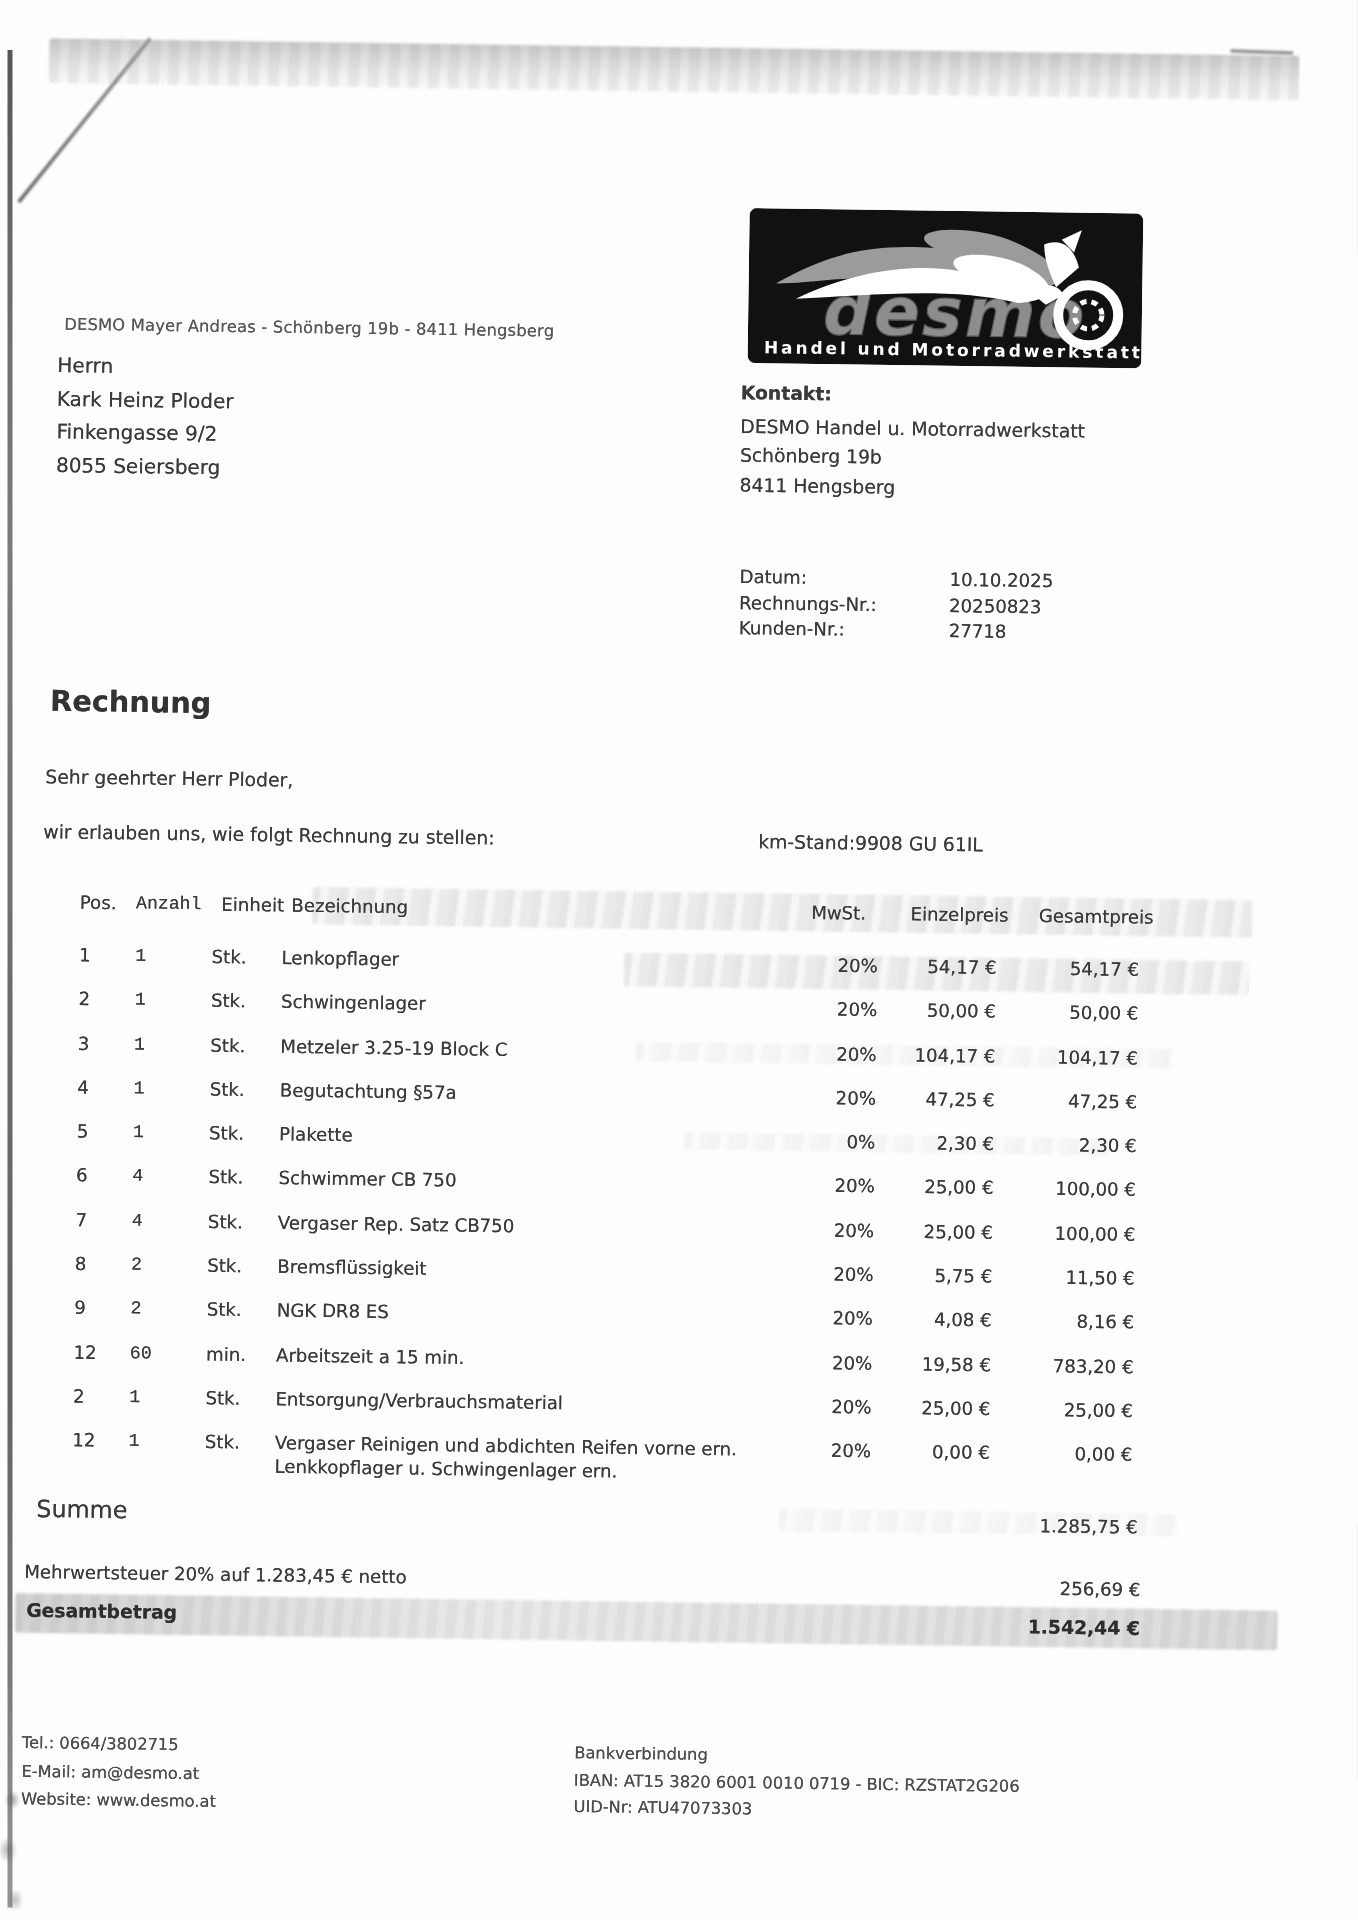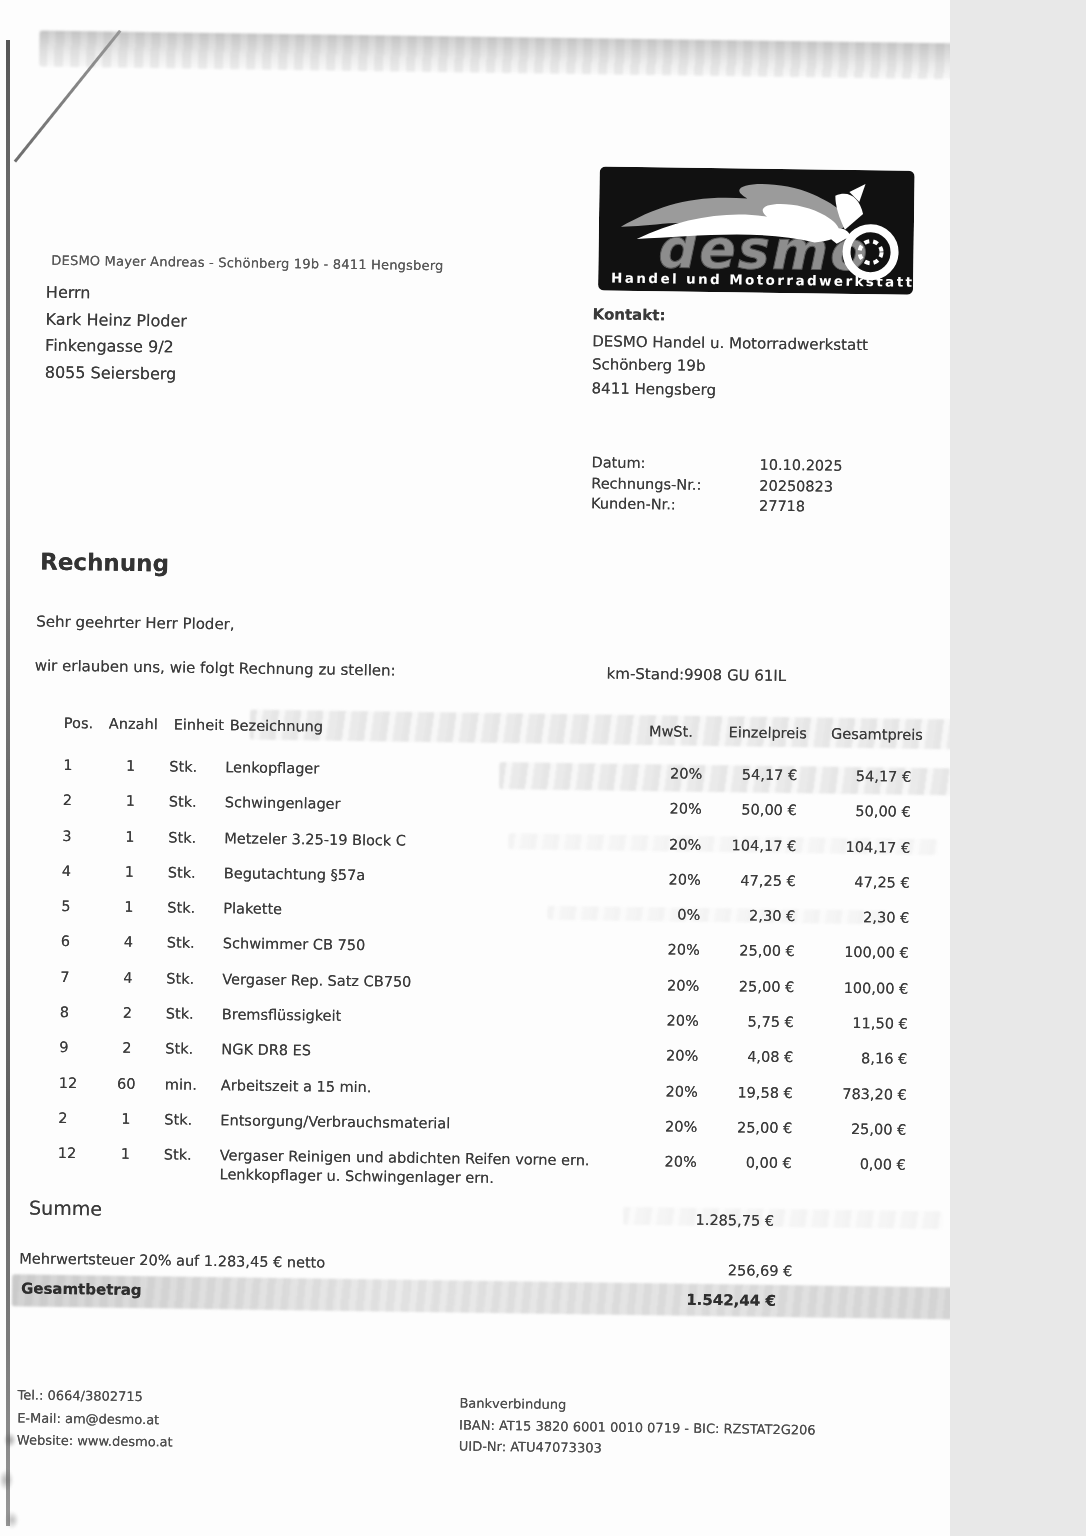--- a/index.html
+++ b/index.html
@@ -1,18 +1,18 @@
 <!DOCTYPE html>
 <html><head>
 <meta charset="utf-8">
 <style>
   html,body{margin:0;padding:0;background:#e8e8e8;}
   .page{
     position:relative;
-    width:950px;height:1536px;
+    width:1086px;height:1536px;
     background:#fdfdfd;
     overflow:hidden;
     font-family:"DejaVu Sans","Liberation Sans",sans-serif;
     color:#3a3a3a;
   }
   .sheet{position:absolute;inset:0;transform:rotate(0.8deg);transform-origin:0 0;}
   .t{text-shadow:0 0 0.5px rgba(60,60,60,0.85);}
   .abs{position:absolute;}
 
   
@@ -68,36 +68,36 @@
   .greeting{left:45px;top:612px;font-size:15px;}
   .intro{left:44px;top:656px;font-size:15px;}
   .km{left:616px;top:656px;font-size:15px;}
 
   
   .table{left:40px;top:712px;width:882px;font-size:14.5px;}
   .thead{display:flex;height:43px;align-items:flex-start;line-height:20px;}
   .trow{display:flex;height:35.3px;align-items:flex-start;line-height:19px;}
   .c{display:block;}
   .c-pos{flex:0 0 45px;margin-left:34px;}
-  .c-qty{flex:0 0 45px;text-align:center;}
+  .c-qty{flex:0 0 45px;font-family:Liberation Mono, monospace;}
   .c-unit{flex:0 0 72px;padding-left:16px;box-sizing:border-box;}
   .c-desc{flex:1 1 auto;min-width:0;}
   .c-desc span{display:block;}
   .c-vat{flex:0 0 85px;text-align:right;}
   .c-price{flex:0 0 95px;text-align:right;}
   .c-total{flex:0 0 114px;text-align:right;}
   .thead .c-vat{transform:translateX(-10px);}
   .thead .c-price{transform:translateX(9px);}
   .thead .c-total{transform:translateX(11px);}
 
   
   .sum-label{left:46px;top:1196px;font-size:19px;}
   .sum-value{right:159px;top:1202px;font-size:14.5px;}
   .vat-label{left:37px;top:1250px;font-size:14.5px;}
-  .vat-value{right:140px;top:1252px;font-size:14.5px;}
+  .vat-value{right:156px;top:1252px;font-size:14.5px;}
   .total-label{left:39px;top:1279px;font-size:15px;font-weight:bold;color:#2e2e2e;}
   .total-value{right:156px;top:1281px;font-size:15px;font-weight:bold;color:#2e2e2e;}
 
   
   .footer-left{left:37px;top:1384px;font-size:13px;line-height:22.5px;color:#4c4c4c;}
   .footer-right{left:479px;top:1386px;font-size:13px;line-height:21.5px;color:#4c4c4c;}
 </style>
 </head>
 <body>
 

